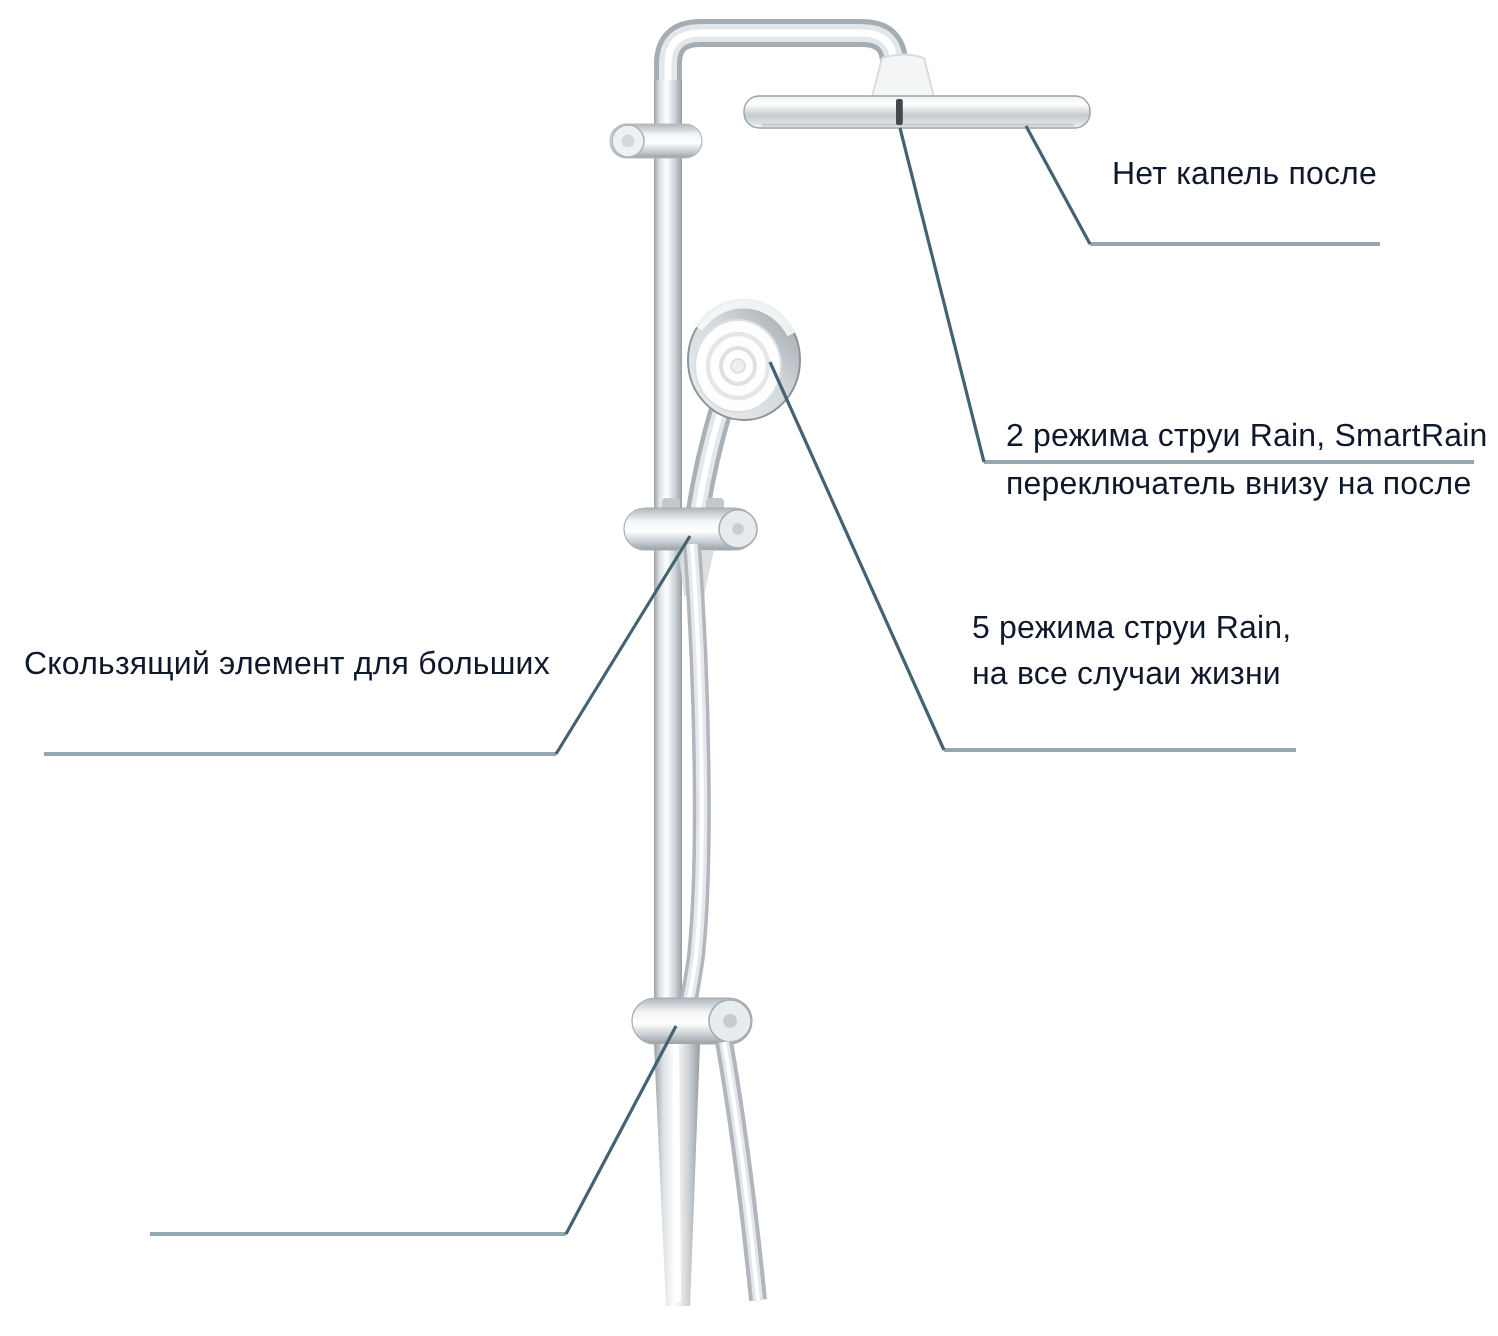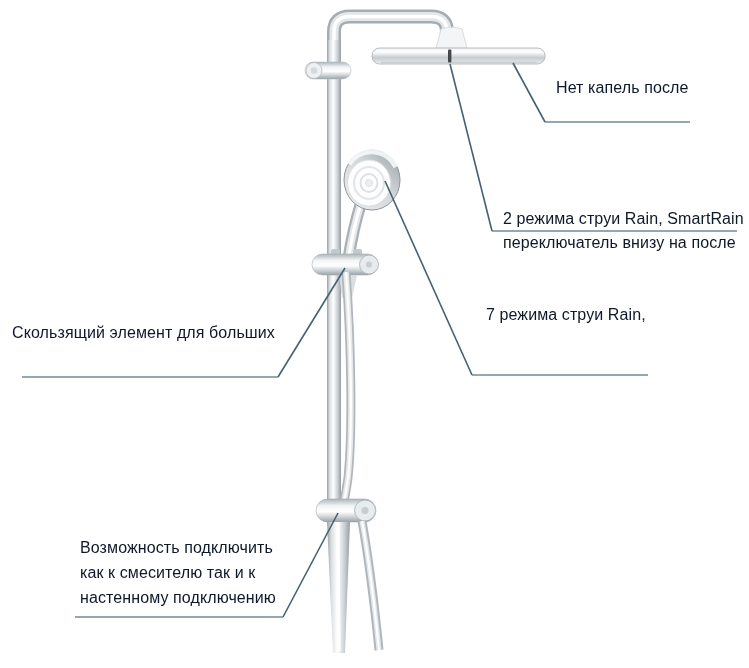--- a/index.html
+++ b/index.html
@@ -148,22 +148,18 @@
   <div class="note lh24" style="left:503px;top:171px;margin-top:36px;">
     <span class="nline">2 режима струи Rain, SmartRain</span>
     <span class="nline">переключатель внизу на после</span>
   </div>
 
   <div class="note lh24" style="left:12px;top:321px;">
     <span class="nline">Скользящий элемент для больших</span>
   </div>
 
   <div class="note lh23" style="left:486px;top:303px;">
-    <span class="nline">7 режима струи Rain,</span>
+    <span class="nline">5 режима струи Rain,</span>
+    <span class="nline">на все случаи жизни</span>
   </div>
 
-  <div class="note lh25" style="left:80px;top:535px;">
-    <span class="nline">Возможность подключить</span>
-    <span class="nline">как к смесителю так и к</span>
-    <span class="nline">настенному подключению</span>
-  </div>
 
 </div>
 
 </body></html>

